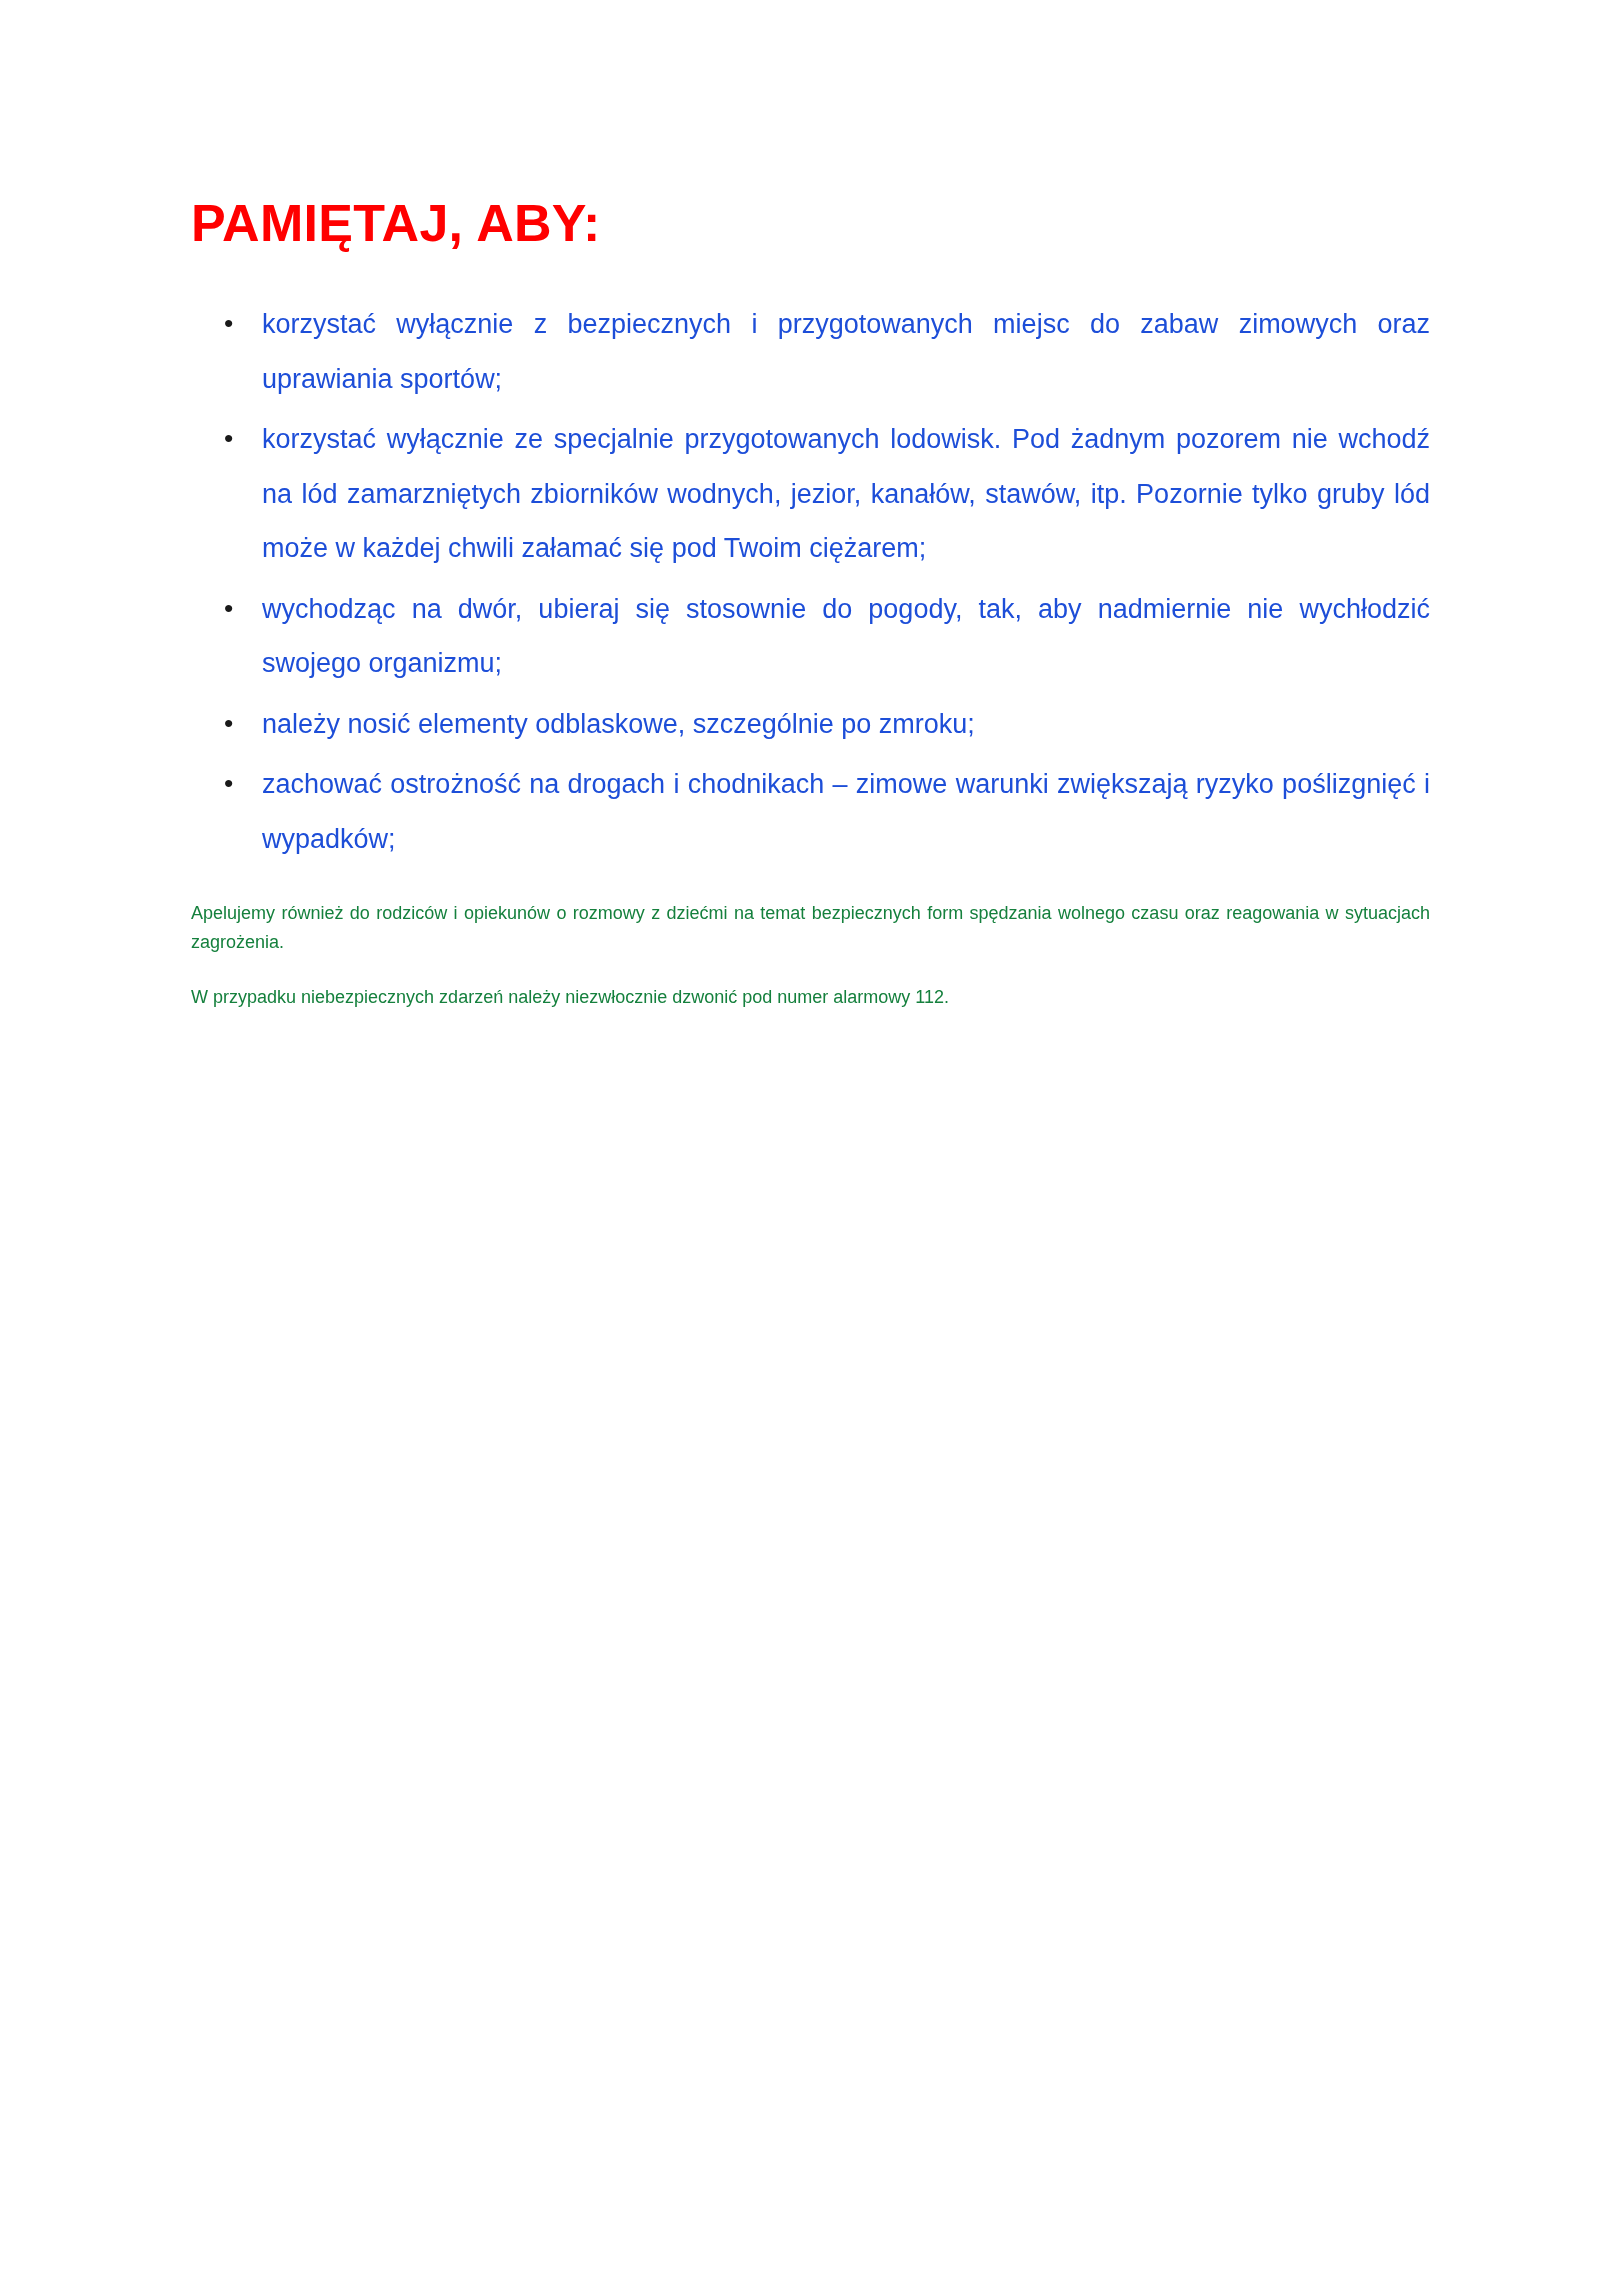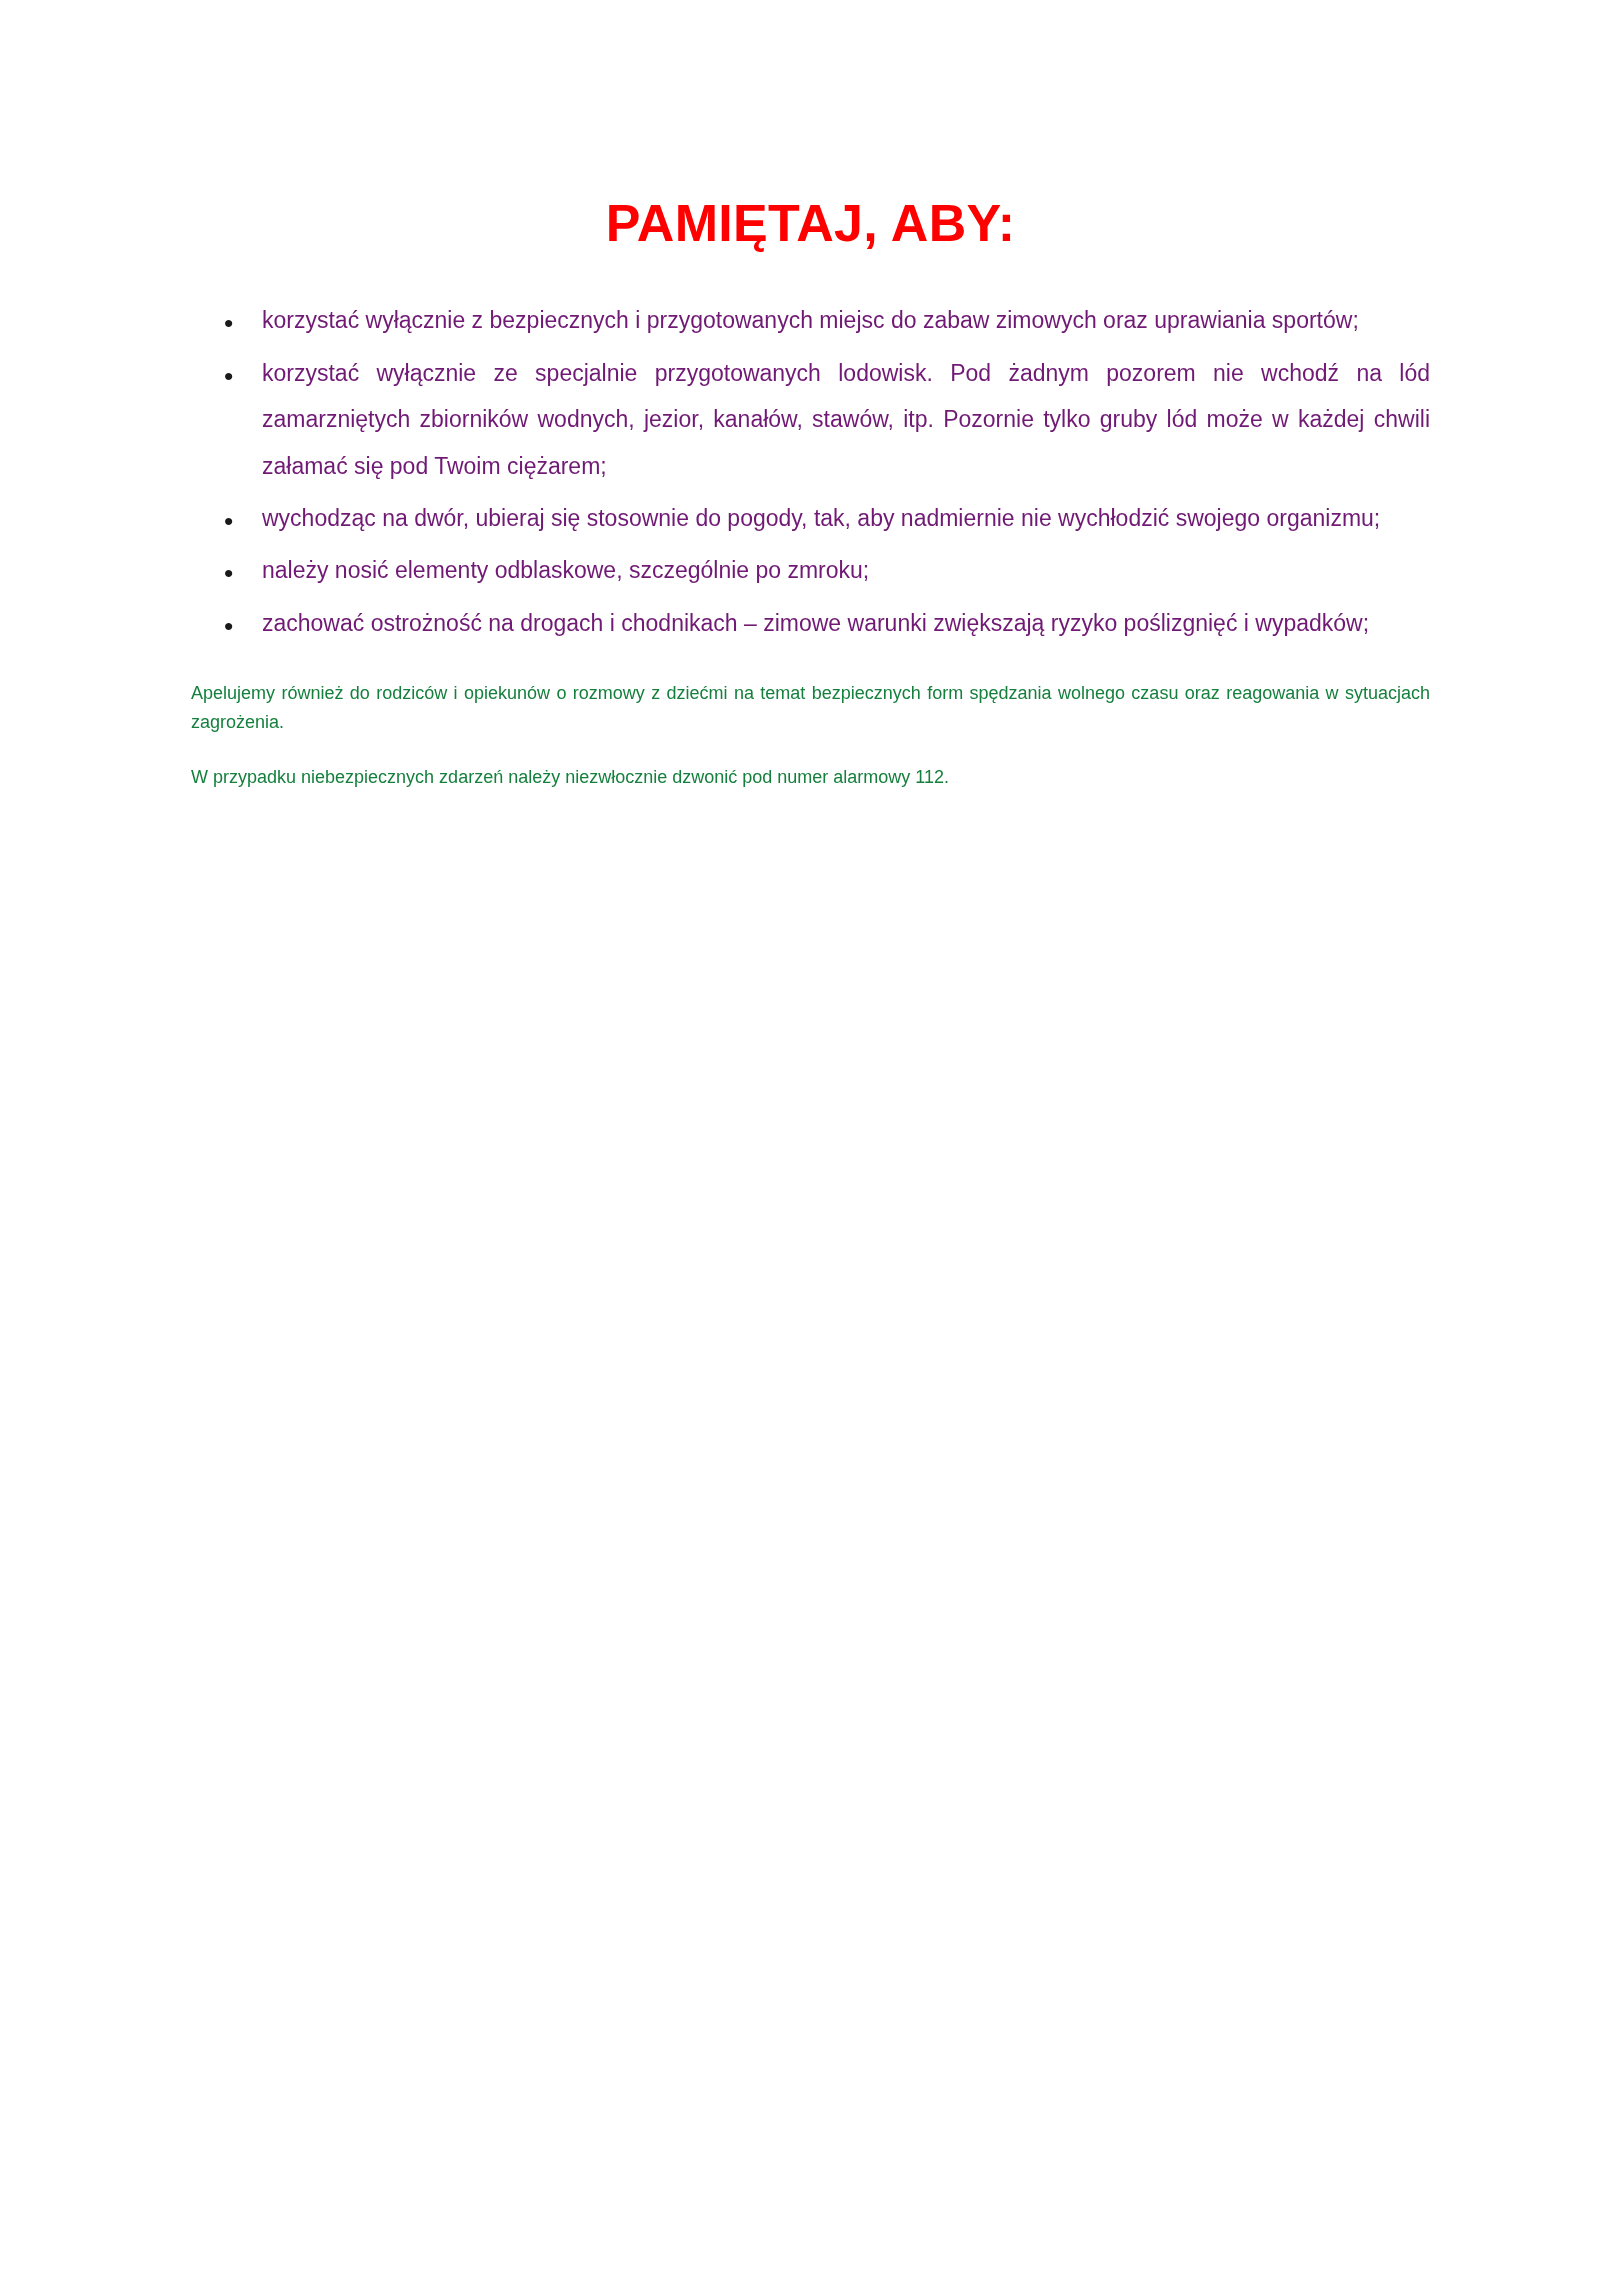--- a/index.html
+++ b/index.html
@@ -12,43 +12,43 @@
     width: 1621px;
     height: 2293px;
     background: #ffffff;
     margin: 0 auto;
     font-family: "Liberation Sans", sans-serif;
     color: #1a1a1a;
     box-sizing: border-box;
     padding: 0 191px;
   }
   .doc-title {
-    text-align: center;
+    text-align: left;
     color: #ff0000;
     font-size: 52px;
     font-weight: bold;
     line-height: 1.2;
     margin: 0;
     padding-top: 192px;
     letter-spacing: 0.3px;
   }
   ul.tips {
     list-style: none;
     margin: 43px 0 0 0;
     padding: 0;
   }
   ul.tips > li {
     position: relative;
     padding-left: 71px;
     margin-bottom: 5.9px;
-    font-size: 23px;
+    font-size: 27px;
     line-height: 2.02;
     text-align: justify;
     text-justify: inter-word;
-    color: #701a75;
+    color: #1d4ed8;
   }
   ul.tips > li::before {
     content: "\2022";
     position: absolute;
     left: 33px;
     top: 0;
     font-size: 26.5px;
     line-height: 2.02;
     color: #1a1a1a;
   }

